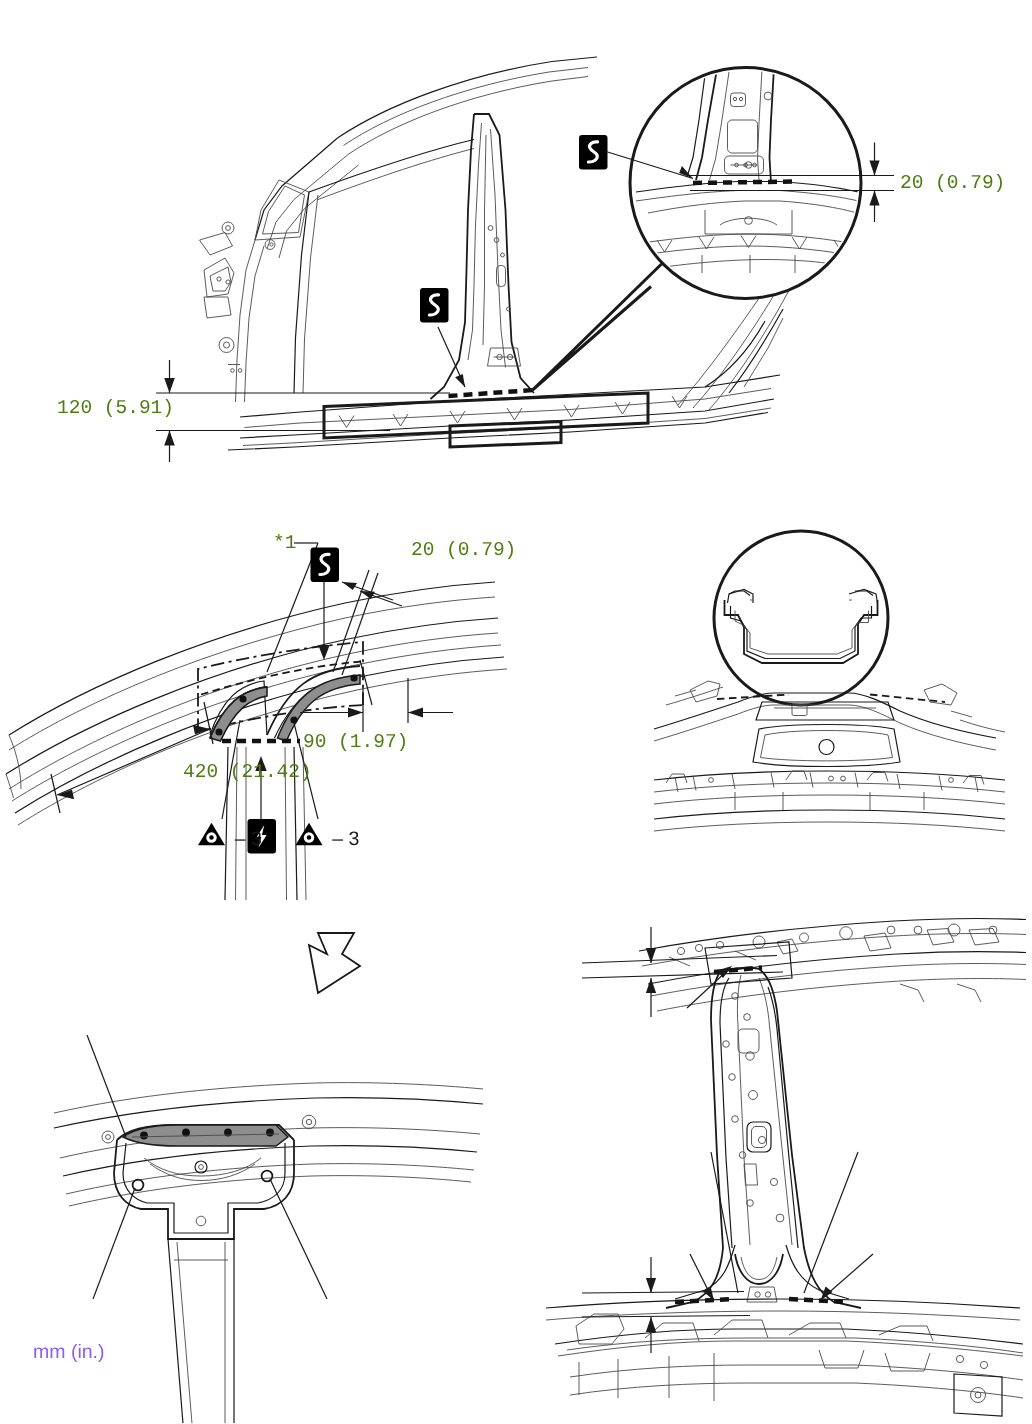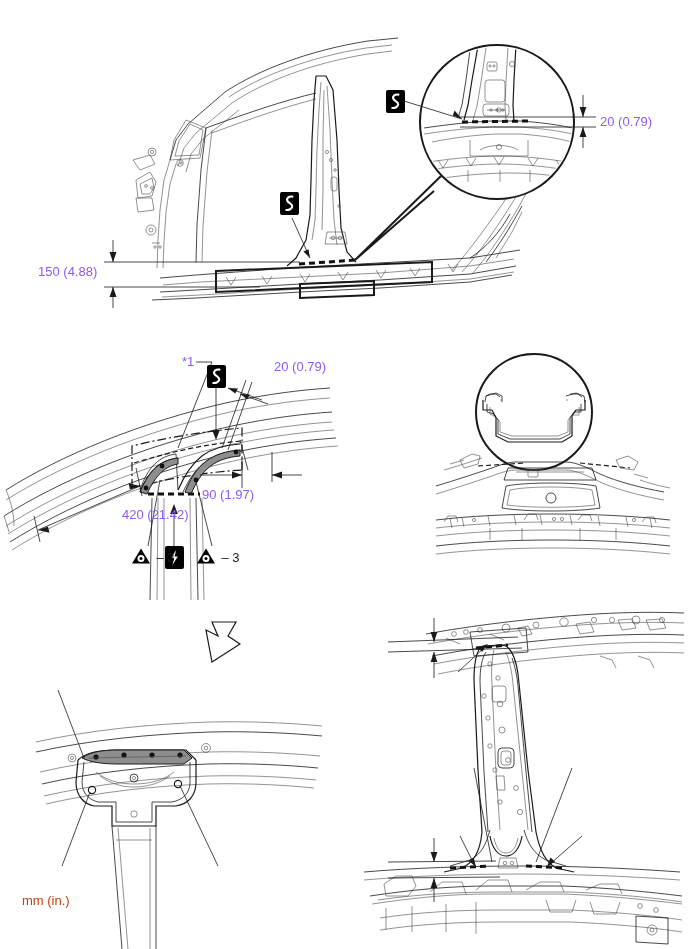--- a/index.html
+++ b/index.html
@@ -17,32 +17,32 @@
     width: 688px;
     height: 949px;
     background: #ffffff;
     overflow: hidden;
   }
   .panel {
     position: absolute;
   }
   .label {
     position: absolute;
-    font-family: Liberation Sans, sans-serif;
+    font-family: Liberation Mono, monospace;
     font-size: 13px;
-    color: #8b5cf6;
+    color: #4d7c0f;
     white-space: nowrap;
     line-height: 1;
   }
   .units-note {
     position: absolute;
     left: 22px;
     top: 893px;
     font-size: 13px;
-    color: #c2410c;
+    color: #8b5cf6;
   }
   
   .sym-sealer {
     position: absolute;
     width: 19px;
     height: 23px;
     background: #000000;
     border-radius: 2px;
   }
   .sym-sealer svg, .sym-weld svg {
@@ -250,21 +250,21 @@
         <path d="M12.4,4.6 C8.6,4.2 6.2,6.4 7.3,8.8 C8.4,11.2 12.2,11.6 12.2,14.2 C12.2,16.4 9.6,18.2 6.3,18.0" stroke="#ffffff" stroke-width="2.1" fill="none" stroke-linecap="round"></path>
       </svg>
     </div>
 
     <div class="sym-sealer" style="left:386px; top:90px;">
       <svg width="19" height="23" viewBox="0 0 19 23">
         <path d="M12.4,4.6 C8.6,4.2 6.2,6.4 7.3,8.8 C8.4,11.2 12.2,11.6 12.2,14.2 C12.2,16.4 9.6,18.2 6.3,18.0" stroke="#ffffff" stroke-width="2.1" fill="none" stroke-linecap="round"></path>
       </svg>
     </div>
 
-    <span class="label" style="left:38px; top:265px;">150 (4.88)</span>
+    <span class="label" style="left:38px; top:265px;">120 (5.91)</span>
     <span class="label" style="left:600px; top:115px;">20 (0.79)</span>
   </div>
 
   <div class="panel" style="left:0; top:340px; width:430px; height:260px;">
     <svg class="draw" width="430" height="260" viewBox="0 0 430 260">
 
       <path class="ln thin" d="M6,150 C60,116 140,82 230,62 C268,54 300,50 330,48"></path>
       <path class="ln hair" d="M6,160 C60,126 140,92 230,72 C268,64 300,60 330,58"></path>
       <path class="ln thin" d="M4,176 C58,142 140,106 232,86 C270,78 302,74 332,72"></path>
       <path class="ln hair" d="M6,186 C60,152 140,116 232,96 C270,88 302,84 332,82"></path>

